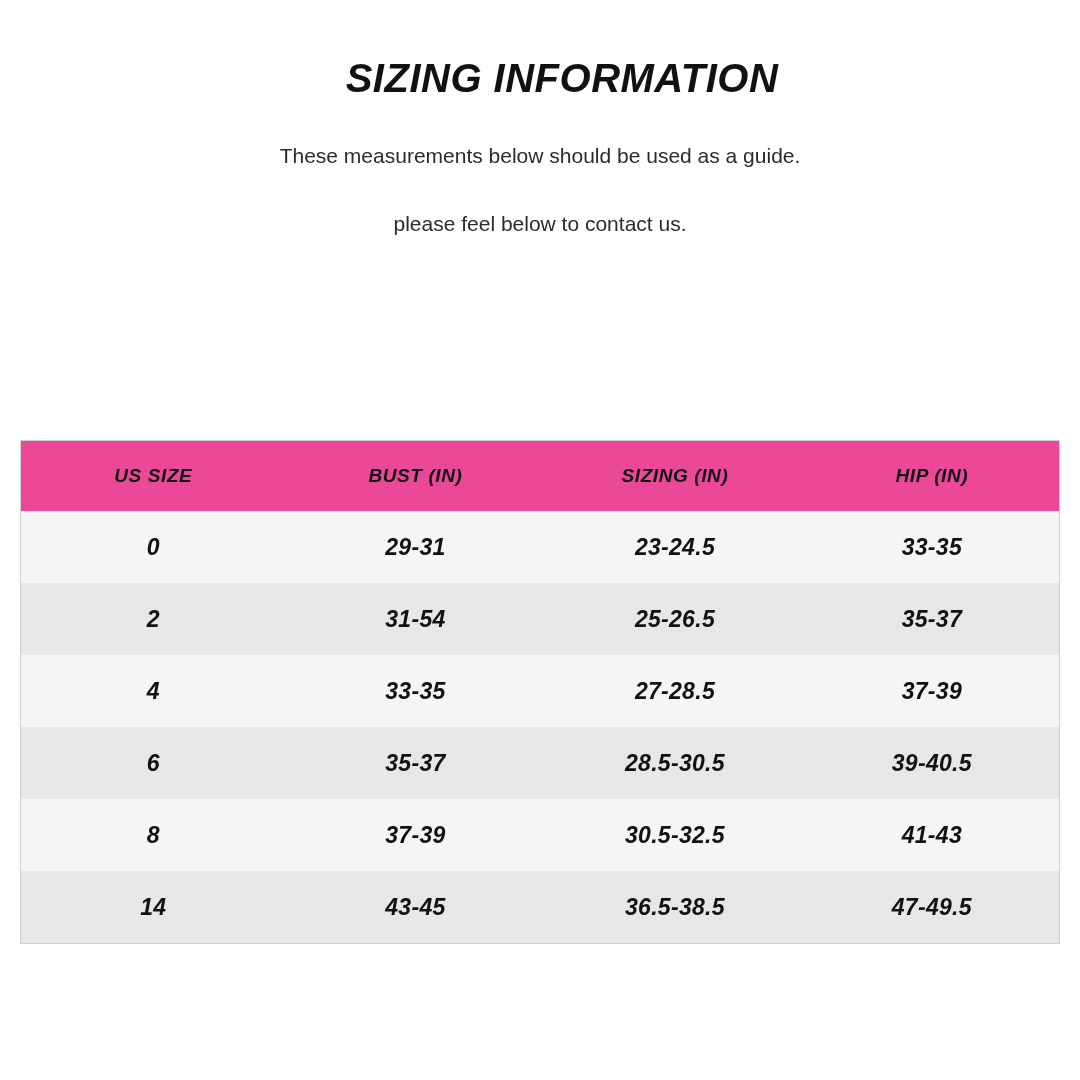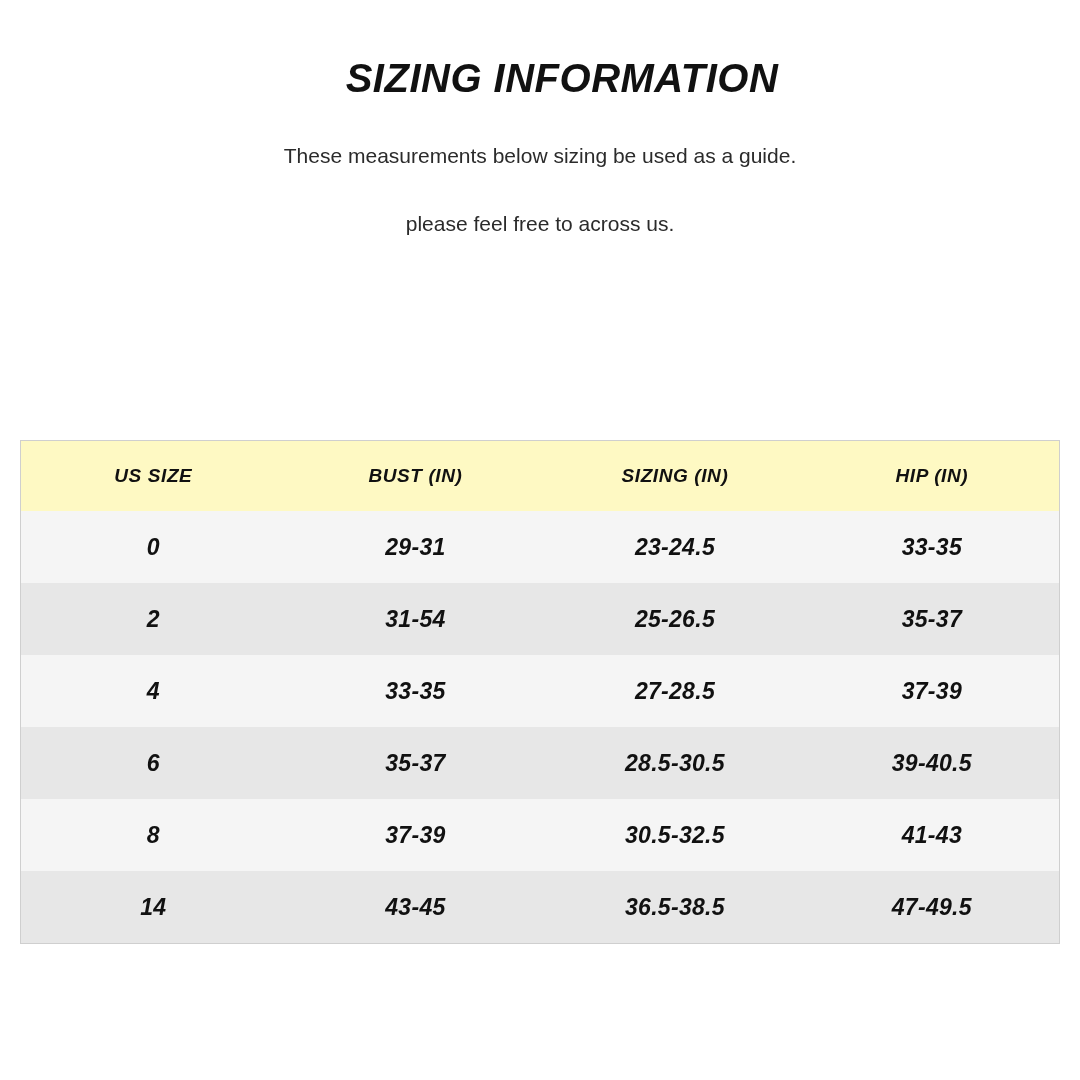--- a/index.html
+++ b/index.html
@@ -68,21 +68,21 @@
     text-align: center;
     font-style: italic;
     font-weight: bold;
     color: #111111;
     padding: 0;
     height: 72px;
     vertical-align: middle;
   }
 
   table.size-table thead th {
-    background: #fef9c3;
+    background: #ec4899;
     font-size: 19px;
     letter-spacing: 0.6px;
     height: 70px;
   }
 
   table.size-table tbody td {
     font-size: 23px;
     letter-spacing: 0.3px;
   }
 
@@ -99,23 +99,23 @@
   col.c-hip { width: 24.5%; }
 </style>
 </head>
 <body>
 
 <div class="page">
 
   <h1 class="title">SIZING INFORMATION</h1>
 
   <div class="intro">
-    <p>These measurements below sizing be used as a guide.</p>
+    <p>These measurements below should be used as a guide.</p>
     <div class="spacer"></div>
-    <p>please feel free to across us.</p>
+    <p>please feel below to contact us.</p>
   </div>
 
   <div class="table-wrap">
     <table class="size-table">
       <colgroup>
         <col class="c-size">
         <col class="c-bust">
         <col class="c-waist">
         <col class="c-hip">
       </colgroup>

